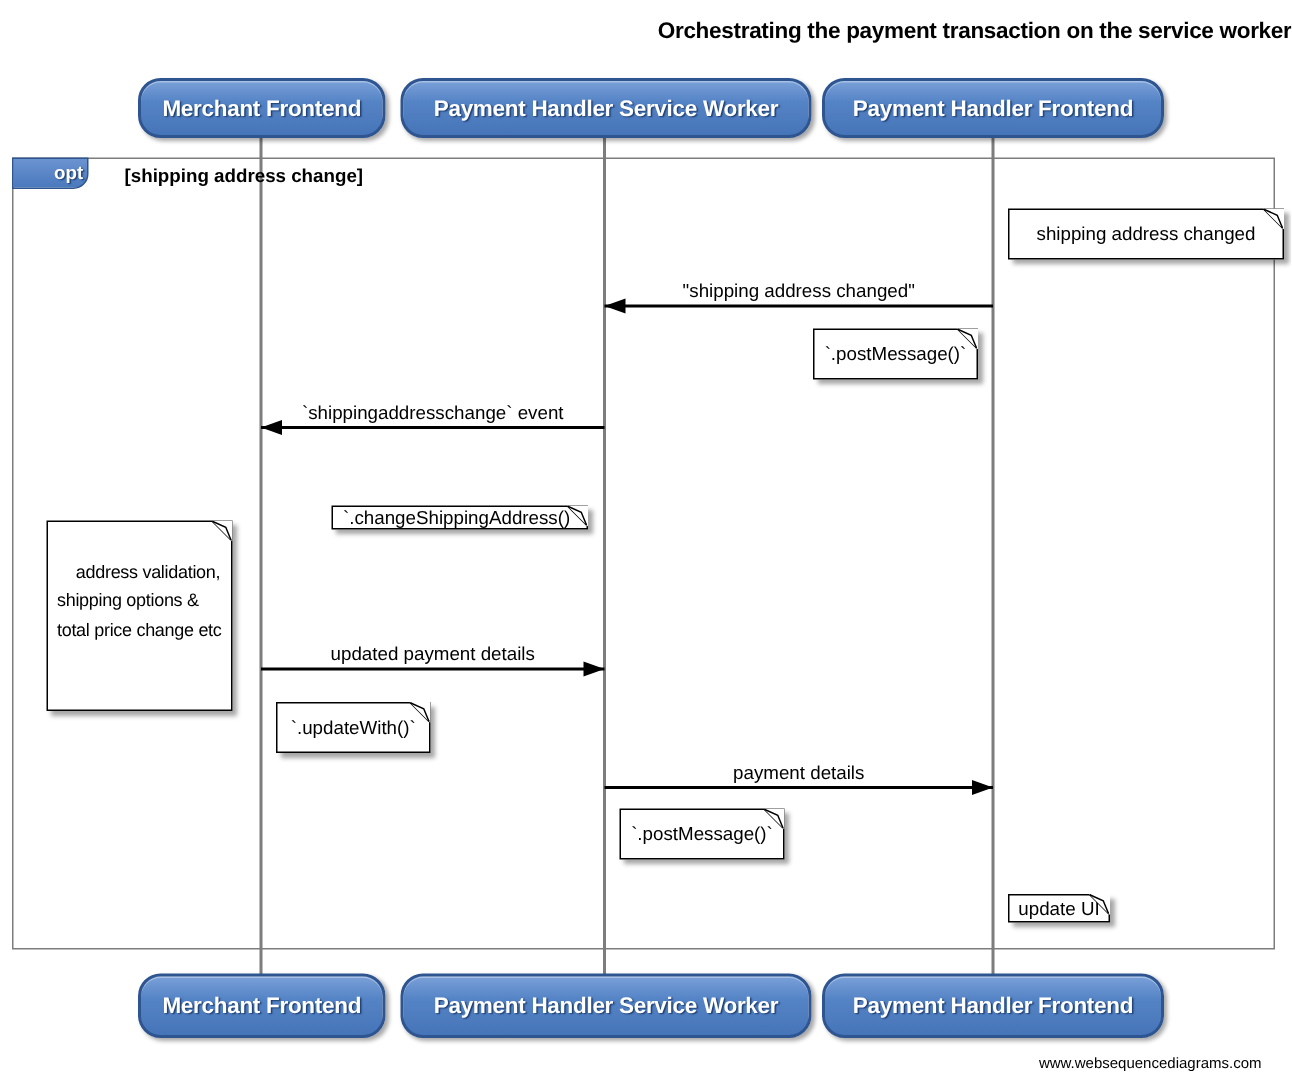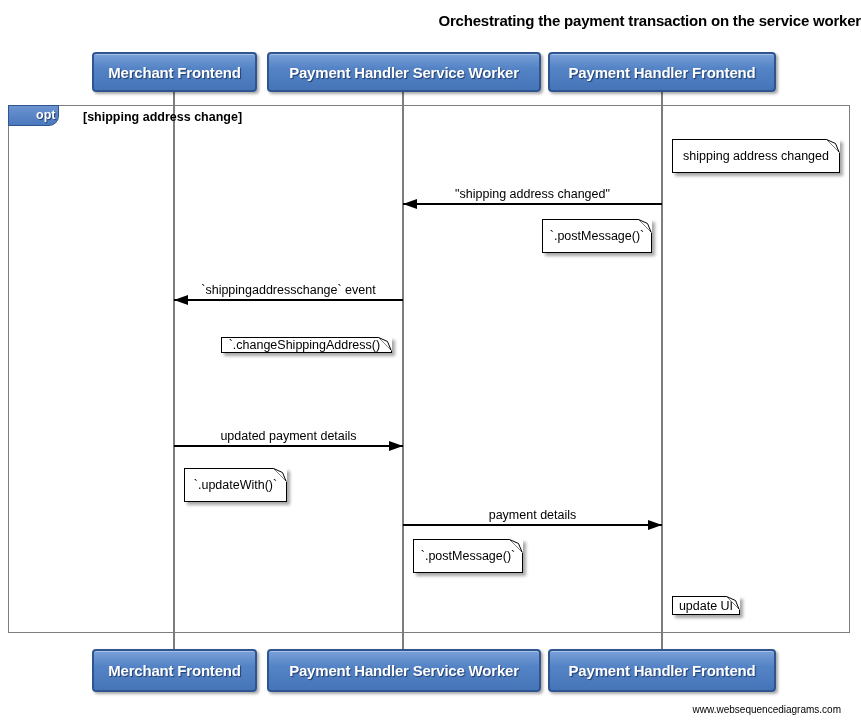--- a/index.html
+++ b/index.html
@@ -7,21 +7,21 @@
     position:relative;width:861px;height:727px;background:#ffffff;overflow:hidden;
     font-family:"Liberation Sans","DejaVu Sans",sans-serif;color:#000;
   }
   
   .title{
     position:absolute;top:12px;left:0;width:861px;text-align:right;
     font-size:15px;font-weight:bold;letter-spacing:-0.2px;
   }
   
   .actor{
-    position:absolute;height:40px;border:2px solid #2f5590;border-radius:4px;
+    position:absolute;height:40px;border:2px solid #2f5590;border-radius:15px;
     background:linear-gradient(180deg,#7aa0d8 0%,#5584c6 38%,#4674b8 100%);
     box-shadow:2px 2px 3px rgba(0,0,0,0.35), inset 0 1px 0 rgba(255,255,255,0.35);
     display:flex;align-items:center;justify-content:center;
     color:#fff;font-weight:bold;font-size:15px;letter-spacing:-0.2px;
     text-shadow:1px 1px 1px #1c3c6e;box-sizing:border-box;white-space:nowrap;
   }
   .actor.bottom{height:43px;}
   
   .lifeline{position:absolute;top:92px;height:558px;width:1.5px;background:#7d7d7d;}
   
@@ -87,39 +87,39 @@
     <span>opt</span>
   </div>
   <div class="frame-guard">[shipping address change]</div>
 
   <div class="msg" style="left:403px;top:181px;width:259px;">
     <div class="label">"shipping address changed"</div>
     <div class="line"></div>
     <div class="head left"></div>
   </div>
 
-  <div class="msg" style="left:174px;top:262px;width:229px;margin-top:15px;">
+  <div class="msg" style="left:174px;top:262px;width:229px;">
     <div class="label">`shippingaddresschange` event</div>
     <div class="line"></div>
     <div class="head left"></div>
   </div>
 
   <div class="msg" style="left:403px;top:502px;width:259px;">
     <div class="label">payment details</div>
     <div class="line"></div>
     <div class="head right"></div>
   </div>
 
   <div class="msg" style="left:174px;top:423px;width:229px;">
     <div class="label">updated payment details</div>
     <div class="line"></div>
     <div class="head right"></div>
   </div>
 
-  <div class="note" style="left:672px;top:139px;width:168px;height:34px;">
+  <div class="note" style="left:672px;top:139px;width:184px;height:34px;">
     <span>shipping address changed</span>
     <svg class="fold" width="14" height="14" viewBox="0 0 14 14">
       <polygon points="0,0 14,0 14,14" fill="#ffffff"></polygon>
       <path d="M0.5,0.5 L13,13" stroke="#000" stroke-width="1" fill="none"></path>
       <path d="M0.5,0.5 L9.5,4.5 L13,13" stroke="#000" stroke-width="1" fill="#fff"></path>
     </svg>
   </div>
 
   <div class="note" style="left:542px;top:219px;width:110px;height:34px;">
     <span>`.postMessage()`</span>
@@ -132,20 +132,30 @@
 
   <div class="note" style="left:221px;top:298px;width:171px;height:16px;margin-top:39px;">
     <span>`.changeShippingAddress()`</span>
     <svg class="fold" width="14" height="14" viewBox="0 0 14 14">
       <polygon points="0,0 14,0 14,14" fill="#ffffff"></polygon>
       <path d="M0.5,0.5 L13,13" stroke="#000" stroke-width="1" fill="none"></path>
       <path d="M0.5,0.5 L9.5,4.5 L13,13" stroke="#000" stroke-width="1" fill="#fff"></path>
     </svg>
   </div>
 
+  <div class="note multi" style="left:31px;top:347px;">
+    <span>address validation,
+shipping options &amp;
+total price change etc</span>
+    <svg class="fold" width="14" height="14" viewBox="0 0 14 14">
+      <polygon points="0,0 14,0 14,14" fill="#ffffff"></polygon>
+      <path d="M0.5,0.5 L13,13" stroke="#000" stroke-width="1" fill="none"></path>
+      <path d="M0.5,0.5 L9.5,4.5 L13,13" stroke="#000" stroke-width="1" fill="#fff"></path>
+    </svg>
+  </div>
 
   <div class="note" style="left:184px;top:468px;width:103px;height:34px;">
     <span>`.updateWith()`</span>
     <svg class="fold" width="14" height="14" viewBox="0 0 14 14">
       <polygon points="0,0 14,0 14,14" fill="#ffffff"></polygon>
       <path d="M0.5,0.5 L13,13" stroke="#000" stroke-width="1" fill="none"></path>
       <path d="M0.5,0.5 L9.5,4.5 L13,13" stroke="#000" stroke-width="1" fill="#fff"></path>
     </svg>
   </div>
 

